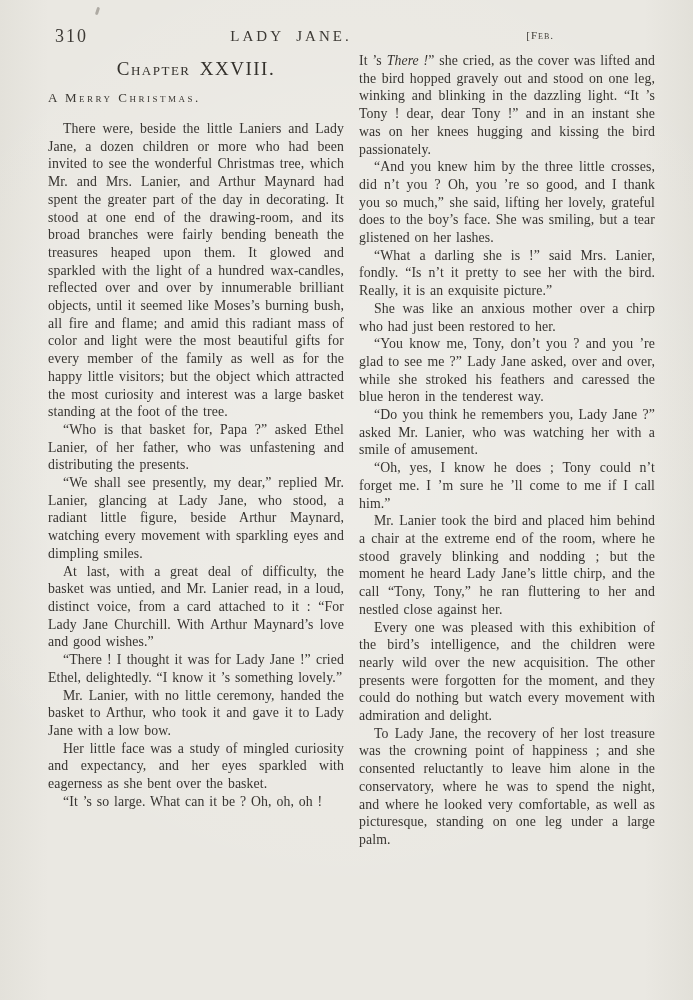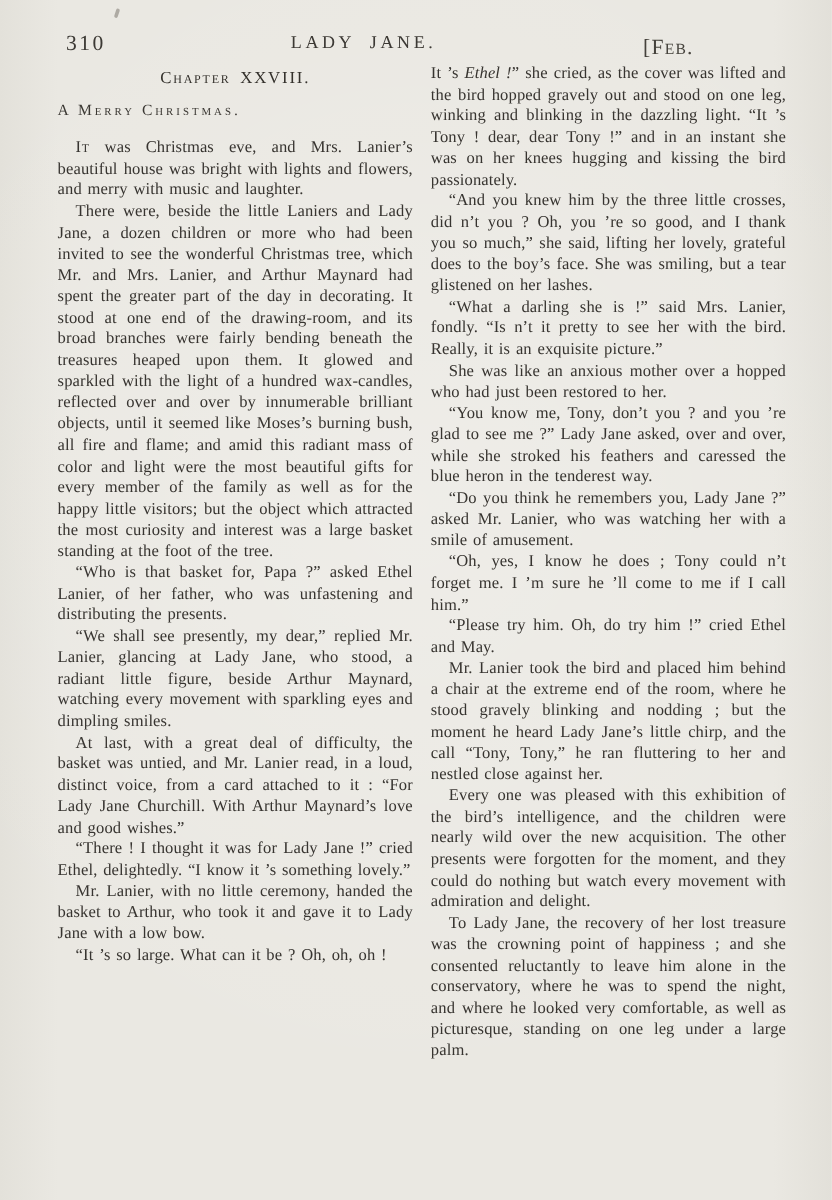--- a/index.html
+++ b/index.html
@@ -13,41 +13,41 @@
     position:relative;width:693px;height:1000px;
     background:
       radial-gradient(ellipse 120% 90% at 50% 42%, rgba(255,255,255,0.22) 0%, rgba(255,255,255,0) 55%),
       linear-gradient(90deg,#e3e1da 0%,#eae8e2 7%,#eae8e2 93%,#e2e0d9 100%),
       #e9e7e1;
   }
   .speck{
     position:absolute;left:96px;top:7px;width:3px;height:8px;
     background:#8d8981;border-radius:2px;transform:rotate(18deg);opacity:.65;
   }
-  .running-head{position:absolute;top:26px;left:0;width:582px;height:24px;padding-left:24px;}
+  .running-head{position:absolute;top:26px;left:0;width:582px;height:24px;}
   .pagenum{
     position:absolute;left:55px;top:0;
     font-size:18px;letter-spacing:2px;color:#3c3934;
   }
   .title{
     position:absolute;left:0;right:0;top:2px;text-align:center;
     font-size:15px;letter-spacing:3px;word-spacing:6px;color:#3c3934;
   }
   .issue{
     position:absolute;right:28px;top:3px;
-    font-variant:small-caps;font-size:18px;letter-spacing:1px;color:#45423c;
+    font-variant:small-caps;font-size:11px;letter-spacing:1px;color:#45423c;
   }
   .columns{
     position:absolute;top:52px;left:48px;width:608px;height:942px;
     display:flex;gap:15px;overflow:hidden;
   }
   .col{width:296px;height:100%;overflow:hidden;}
   .chapter-heading{
     text-align:center;font-variant:small-caps;
-    font-size:14px;letter-spacing:1.5px;word-spacing:3px;
+    font-size:19px;letter-spacing:1.5px;word-spacing:3px;
     margin:6px 0 10px 0;color:#34312c;
   }
   .chapter-subheading{
     font-variant:small-caps;
     font-size:13px;letter-spacing:2.5px;
     margin:0 0 14px 0;color:#3b3833;
   }
   p{
     margin:0;text-align:justify;text-indent:15px;
     font-size:13.8px;line-height:17.7px;
@@ -69,38 +69,37 @@
     <span class="pagenum">310</span>
     <span class="title">LADY JANE.</span>
     <span class="issue">[Feb.</span>
   </header>
 
   <div class="columns">
 
     <div class="col col-left">
       <div class="chapter-heading">Chapter XXVIII.</div>
       <div class="chapter-subheading">A Merry Christmas.</div>
-      <p class="opening"><span class="smallcaps-lead">It</span><span> was Christmas eve, and Mrs. Lanier’s beautiful house was bright with lights and flowers, and merry with music and laughter.</span></p>
       <p>There were, beside the little Laniers and Lady Jane, a dozen children or more who had been invited to see the wonderful Christmas tree, which Mr. and Mrs. Lanier, and Arthur Maynard had spent the greater part of the day in decorating.  It stood at one end of the drawing-room, and its broad branches were fairly bending beneath the treasures heaped upon them.  It glowed and sparkled with the light of a hundred wax-candles, reflected over and over by innumerable brilliant objects, until it seemed like Moses’s burning bush, all fire and flame; and amid this radiant mass of color and light were the most beautiful gifts for every member of the family as well as for the happy little visitors; but the object which attracted the most curiosity and interest was a large basket standing at the foot of the tree.</p>
       <p>“Who is that basket for, Papa ?” asked Ethel Lanier, of her father, who was unfastening and distributing the presents.</p>
       <p>“We shall see presently, my dear,” replied Mr. Lanier, glancing at Lady Jane, who stood, a radiant little figure, beside Arthur Maynard, watching every movement with sparkling eyes and dimpling smiles.</p>
       <p>At last, with a great deal of difficulty, the basket was untied, and Mr. Lanier read, in a loud, distinct voice, from a card attached to it : “For Lady Jane Churchill.  With Arthur Maynard’s love and good wishes.”</p>
       <p>“There !  I thought it was for Lady Jane !” cried Ethel, delightedly.  “I know it ’s something lovely.”</p>
       <p>Mr. Lanier, with no little ceremony, handed the basket to Arthur, who took it and gave it to Lady Jane with a low bow.</p>
+      <p>Her little face was a study of mingled curiosity and expectancy, and her eyes sparkled with eagerness as she bent over the basket.</p>
       <p>“It ’s so large.  What can it be ?  Oh, oh, oh !</p>
     </div>
 
     <div class="col col-right">
-      <p class="noindent"><span>It ’s </span><em class="ital">Ethel !</em><span>” she cried, as the cover was lifted and the bird hopped gravely out and stood on one leg, winking and blinking in the dazzling light.  “It ’s Tony !  dear, dear Tony !” and in an instant she was on her knees hugging and kissing the bird passionately.</span></p>
+      <p class="noindent"><span>It ’s </span><em class="ital">There !</em><span>” she cried, as the cover was lifted and the bird hopped gravely out and stood on one leg, winking and blinking in the dazzling light.  “It ’s Tony !  dear, dear Tony !” and in an instant she was on her knees hugging and kissing the bird passionately.</span></p>
       <p>“And you knew him by the three little crosses, did n’t you ?  Oh, you ’re so good, and I thank you so much,” she said, lifting her lovely, grateful does to the boy’s face.  She was smiling, but a tear glistened on her lashes.</p>
       <p>“What a darling she is !” said Mrs. Lanier, fondly.  “Is n’t it pretty to see her with the bird.  Really, it is an exquisite picture.”</p>
-      <p>She was like an anxious mother over a hopped who had just been restored to her.</p>
+      <p>She was like an anxious mother over a chirp who had just been restored to her.</p>
       <p>“You know me, Tony, don’t you ? and you ’re glad to see me ?” Lady Jane asked, over and over, while she stroked his feathers and caressed the blue heron in the tenderest way.</p>
       <p>“Do you think he remembers you, Lady Jane ?” asked Mr. Lanier, who was watching her with a smile of amusement.</p>
       <p>“Oh, yes, I know he does ; Tony could n’t forget me.  I ’m sure he ’ll come to me if I call him.”</p>
-      <p>“Please try him.  Oh, do try him !” cried Ethel and May.</p>
       <p>Mr. Lanier took the bird and placed him behind a chair at the extreme end of the room, where he stood gravely blinking and nodding ; but the moment he heard Lady Jane’s little chirp, and the call “Tony, Tony,” he ran fluttering to her and nestled close against her.</p>
       <p>Every one was pleased with this exhibition of the bird’s intelligence, and the children were nearly wild over the new acquisition.  The other presents were forgotten for the moment, and they could do nothing but watch every movement with admiration and delight.</p>
       <p>To Lady Jane, the recovery of her lost treasure was the crowning point of happiness ; and she consented reluctantly to leave him alone in the conservatory, where he was to spend the night, and where he looked very comfortable, as well as picturesque, standing on one leg under a large palm.</p>
     </div>
 
   </div>
 </div>
 
 </body></html>

